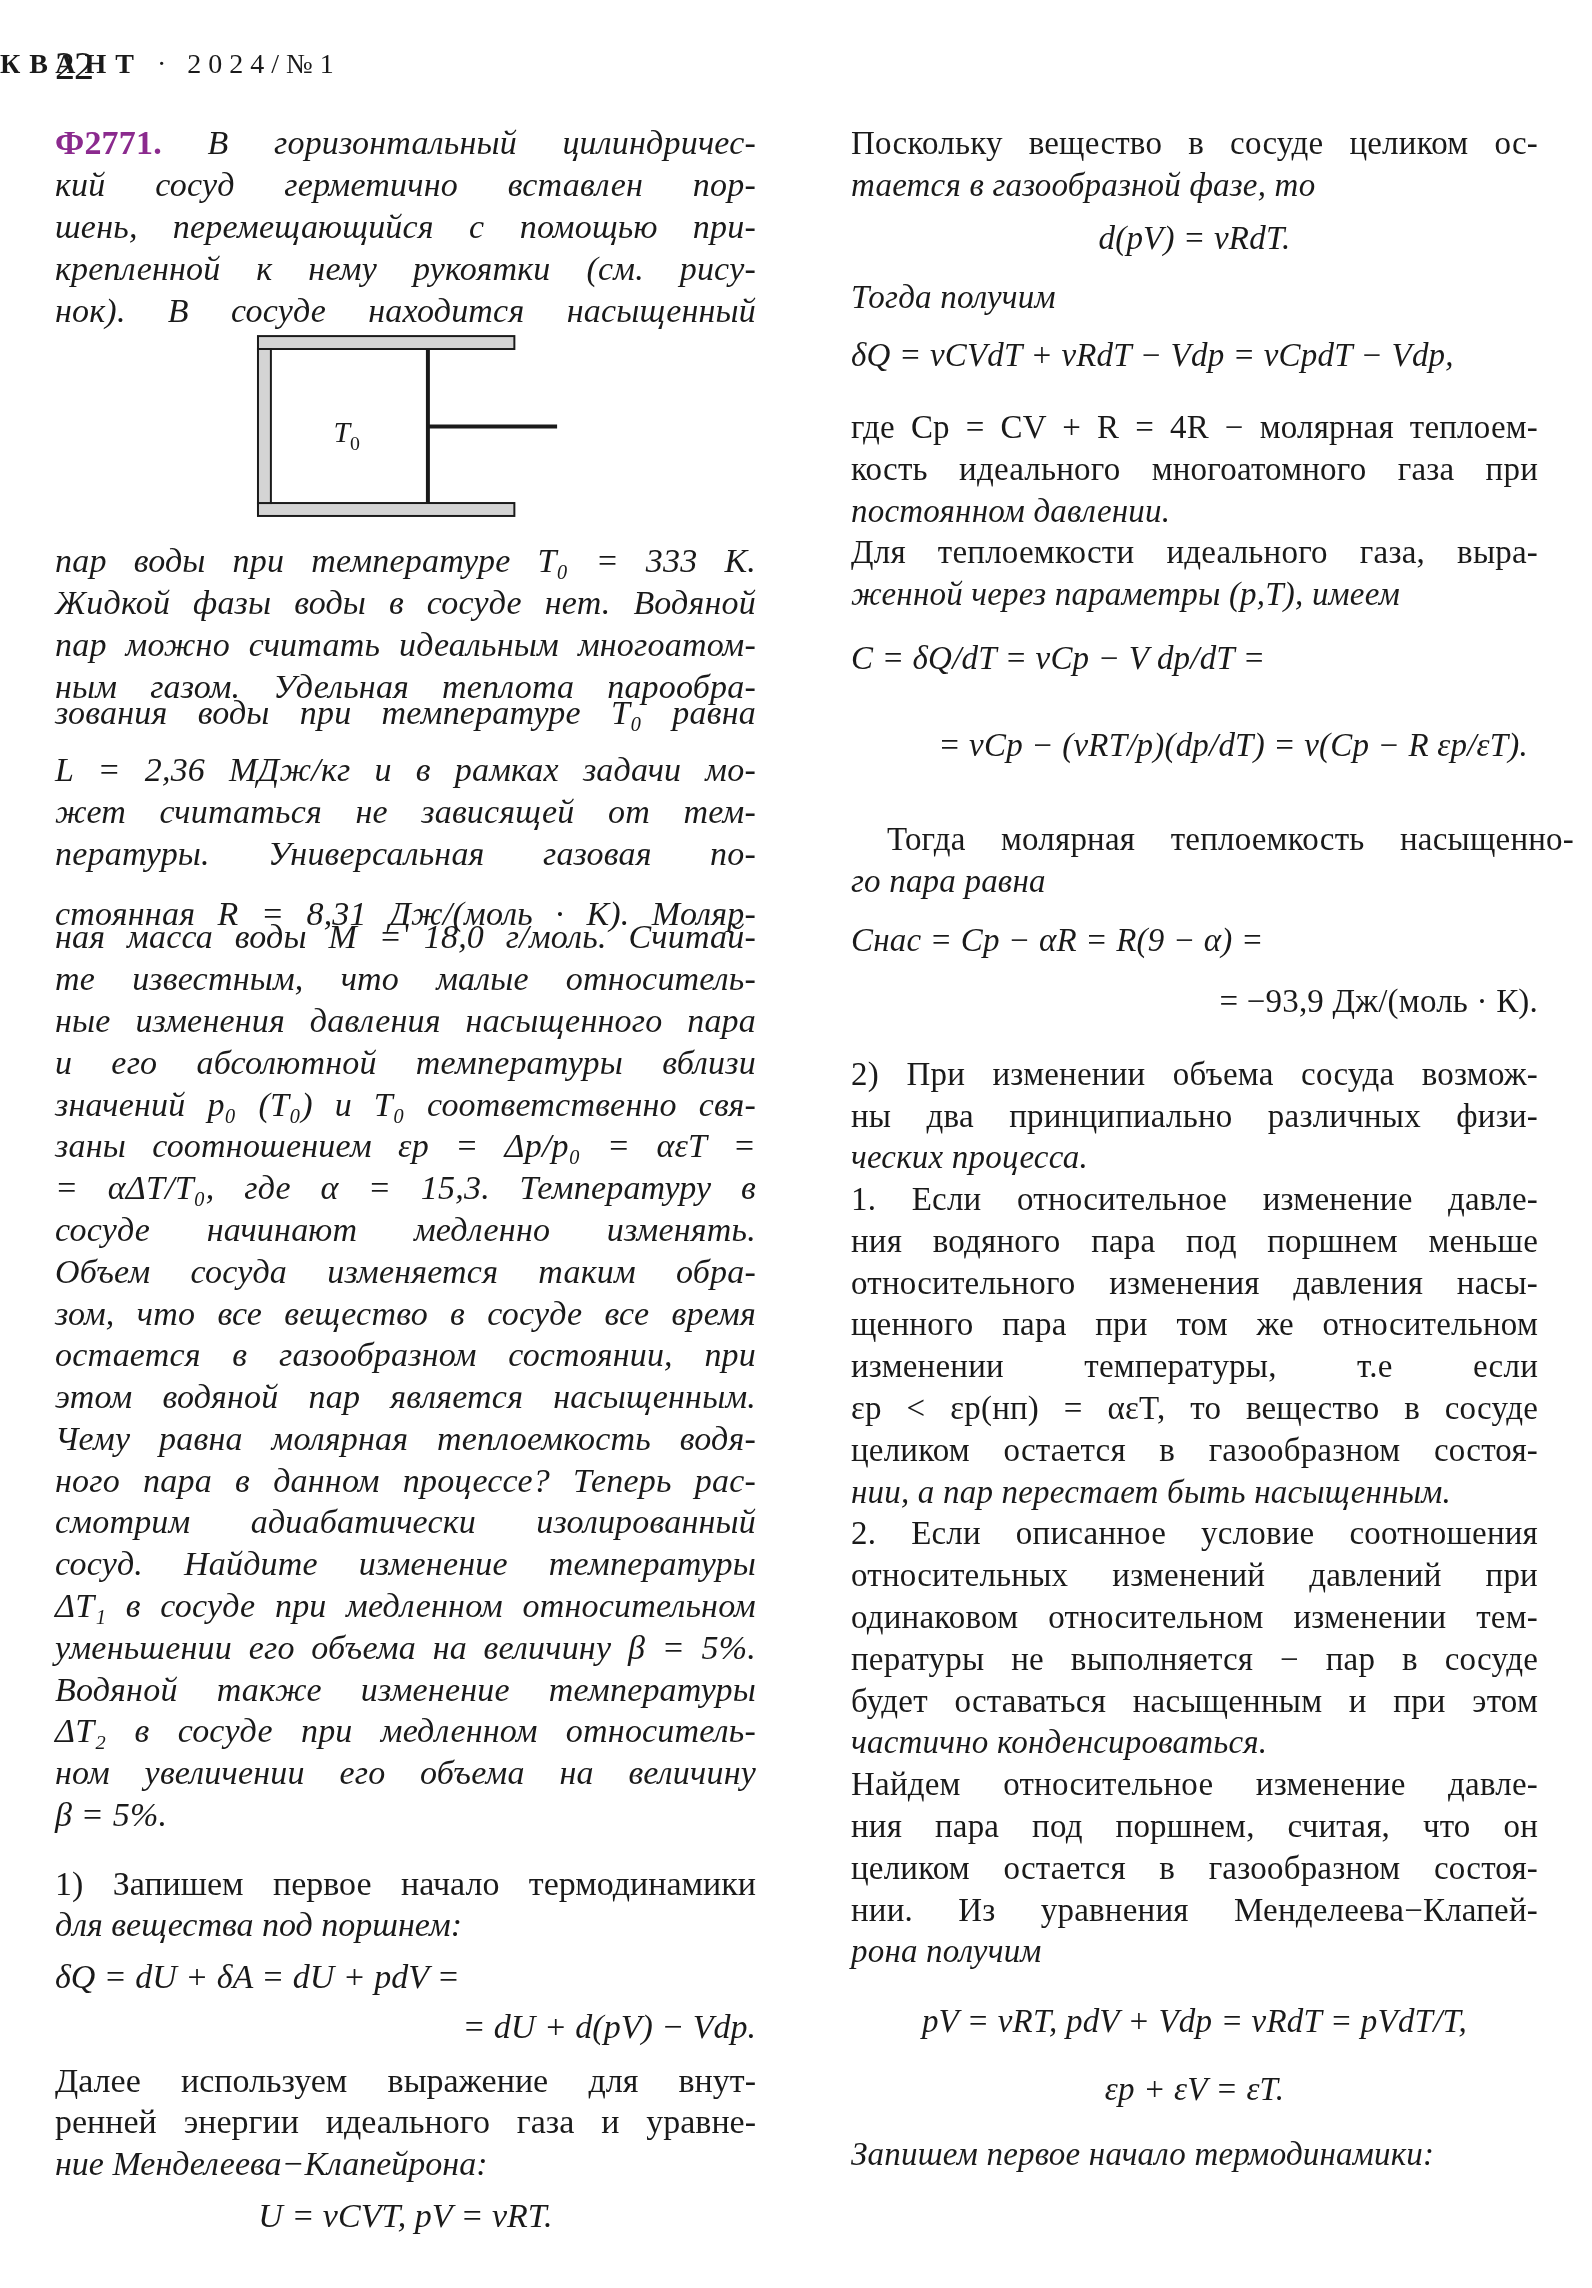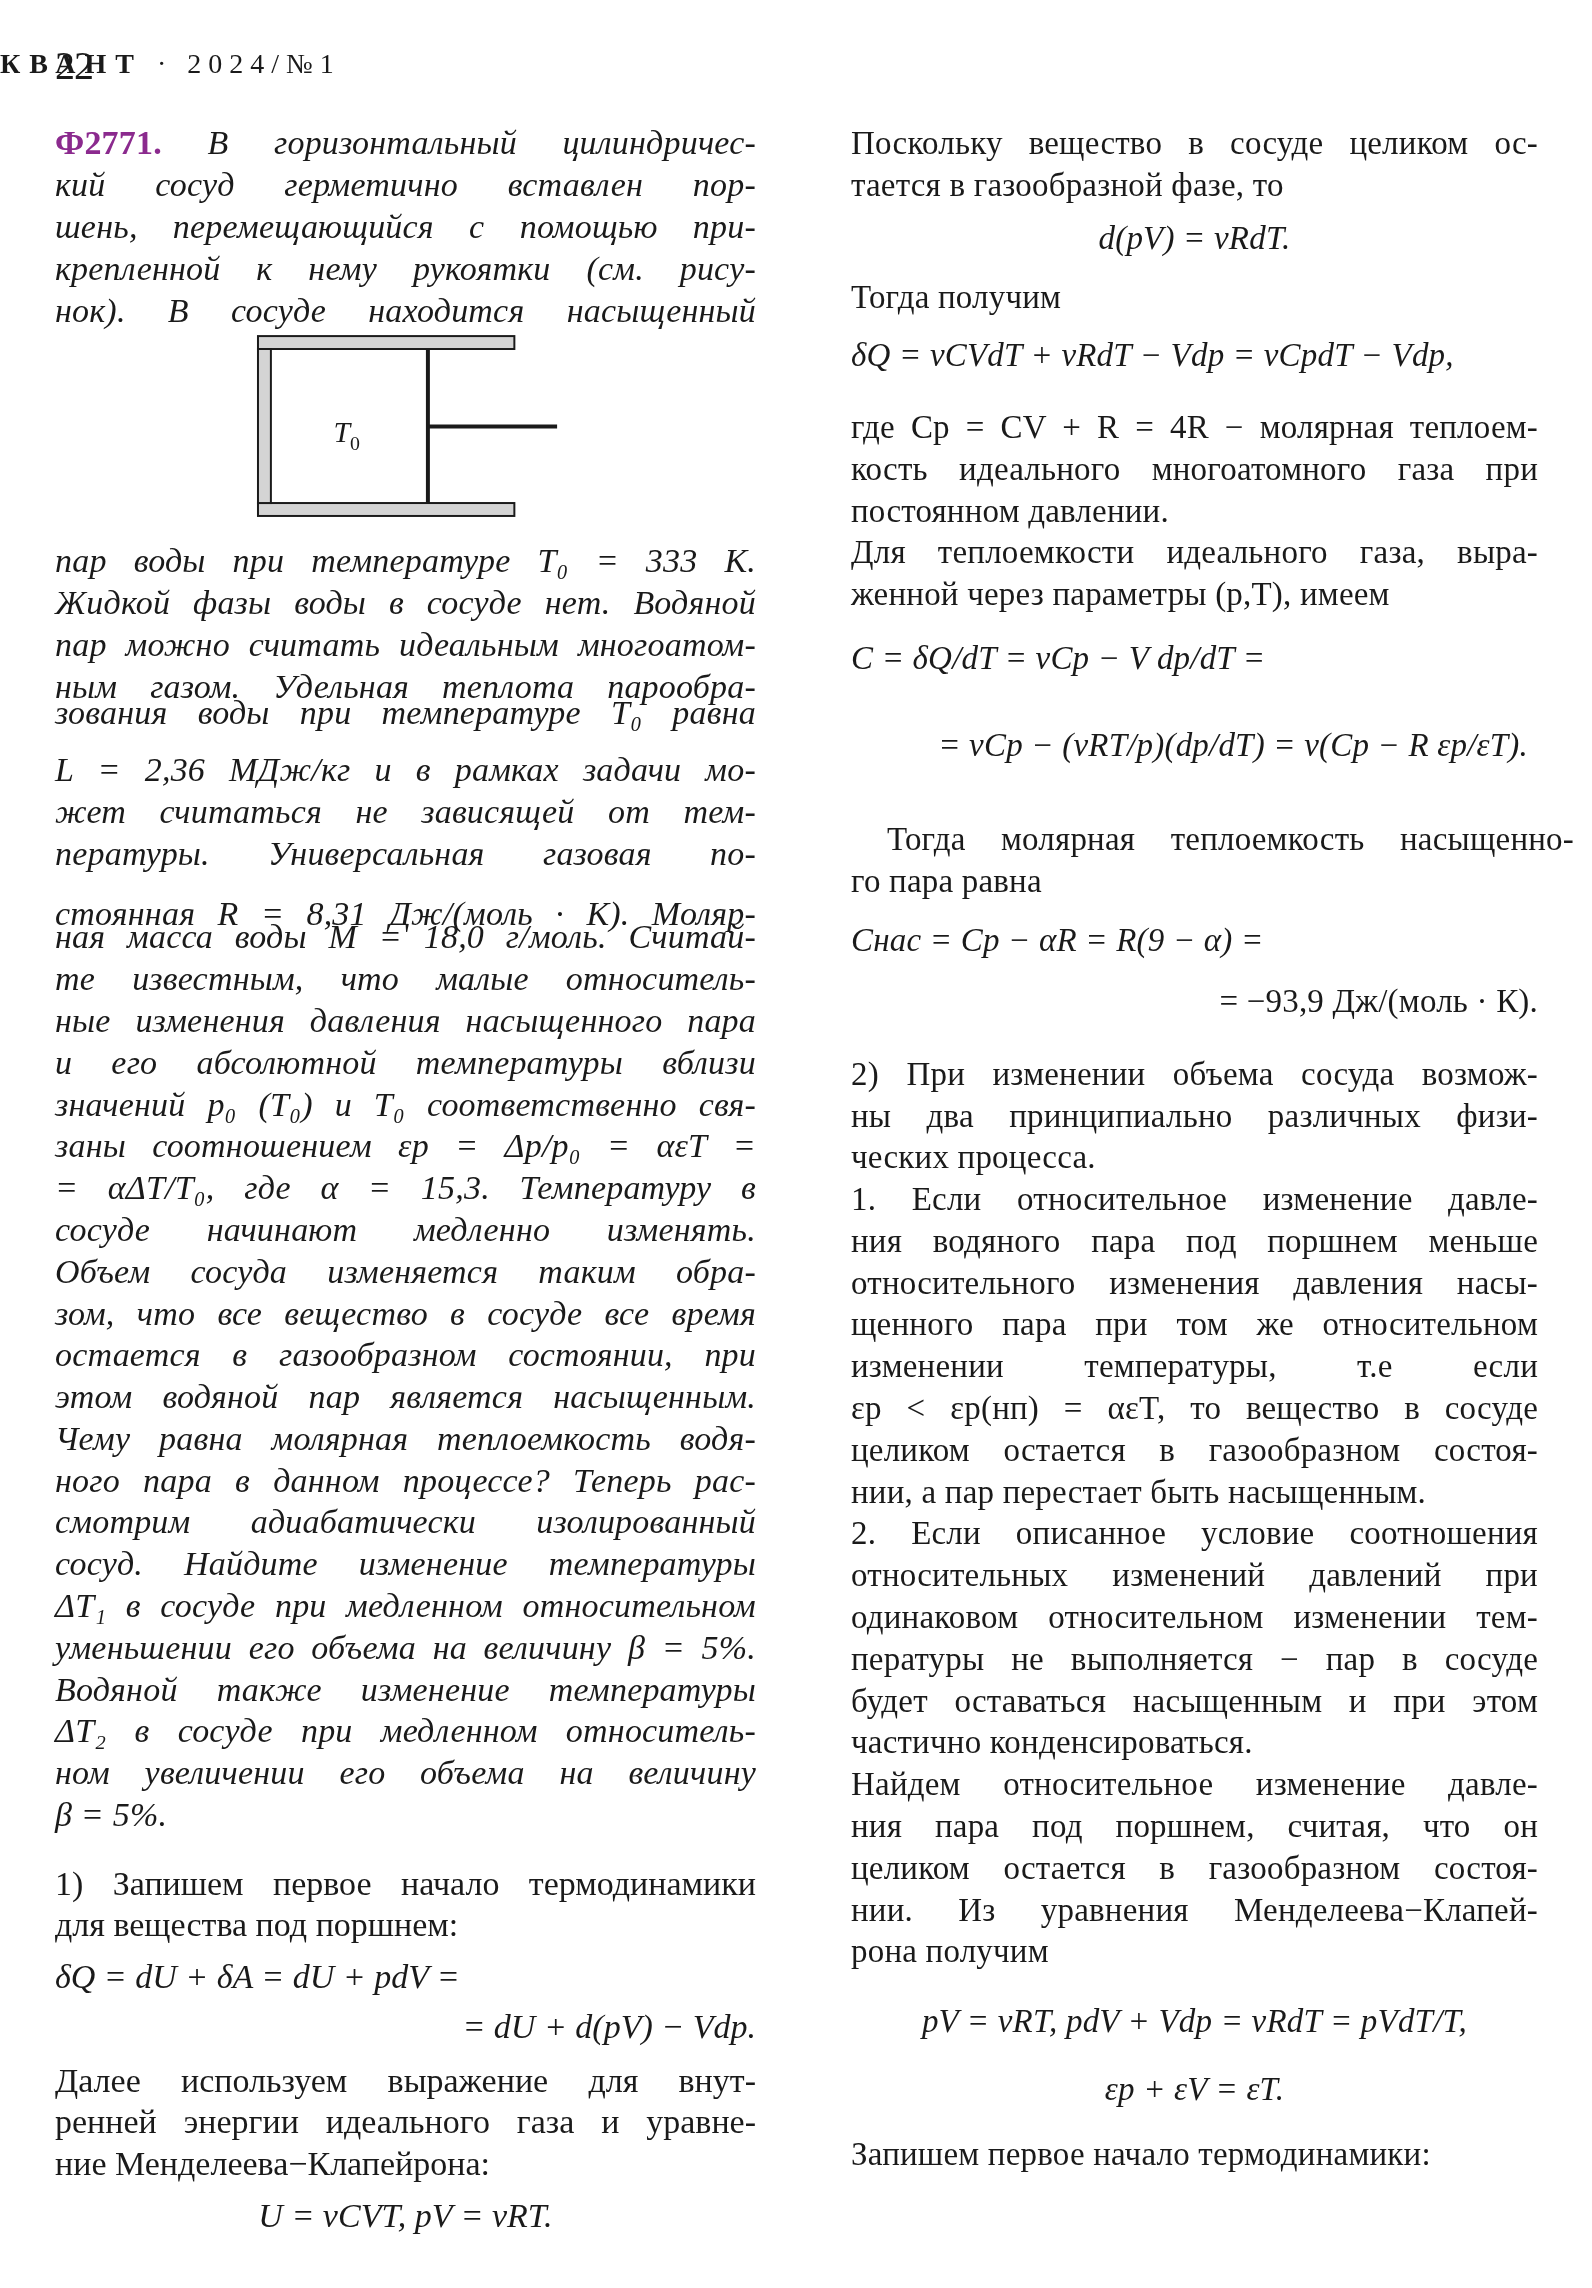--- a/index.html
+++ b/index.html
@@ -6,21 +6,21 @@
   body{width:1592px;height:2289px;position:relative;overflow:hidden;color:#1a1a1a;
        font-family:"Liberation Serif","DejaVu Serif",serif;}
   .hdr-num{position:absolute;left:55px;top:42px;font-size:40px;letter-spacing:-1px;}
   .hdr-title{position:absolute;left:0;width:1592px;top:48px;text-align:left;font-size:28px;letter-spacing:7px;}
   .hdr-title b{font-weight:bold;letter-spacing:9px;}
   .col{position:absolute;}
   .colL{left:55px;width:701px;}
   .colR{left:851px;width:687px;}
   .ln{position:absolute;left:0;width:100%;height:42px;line-height:42px;font-size:34px;white-space:nowrap;
       text-align:justify;text-align-last:justify;}
-  .ln.l{text-align:right;text-align-last:left;}
+  .ln.l{text-align:right;text-align-last:left;font-style:italic;}
   .ln.c{text-align:center;text-align-last:center;}
   .ln.r{text-align:right;text-align-last:right;}
   .it{font-style:italic;}
   .colL .ln.it{letter-spacing:0.2px;}
   .colR .ln{font-size:33px;letter-spacing:0.2px;}
   .pnum{color:#8b2a8e;font-weight:bold;font-style:normal;}
   .m{font-style:italic;}
   .figure{position:absolute;left:254px;top:333px;}
 </style>
 </head>

